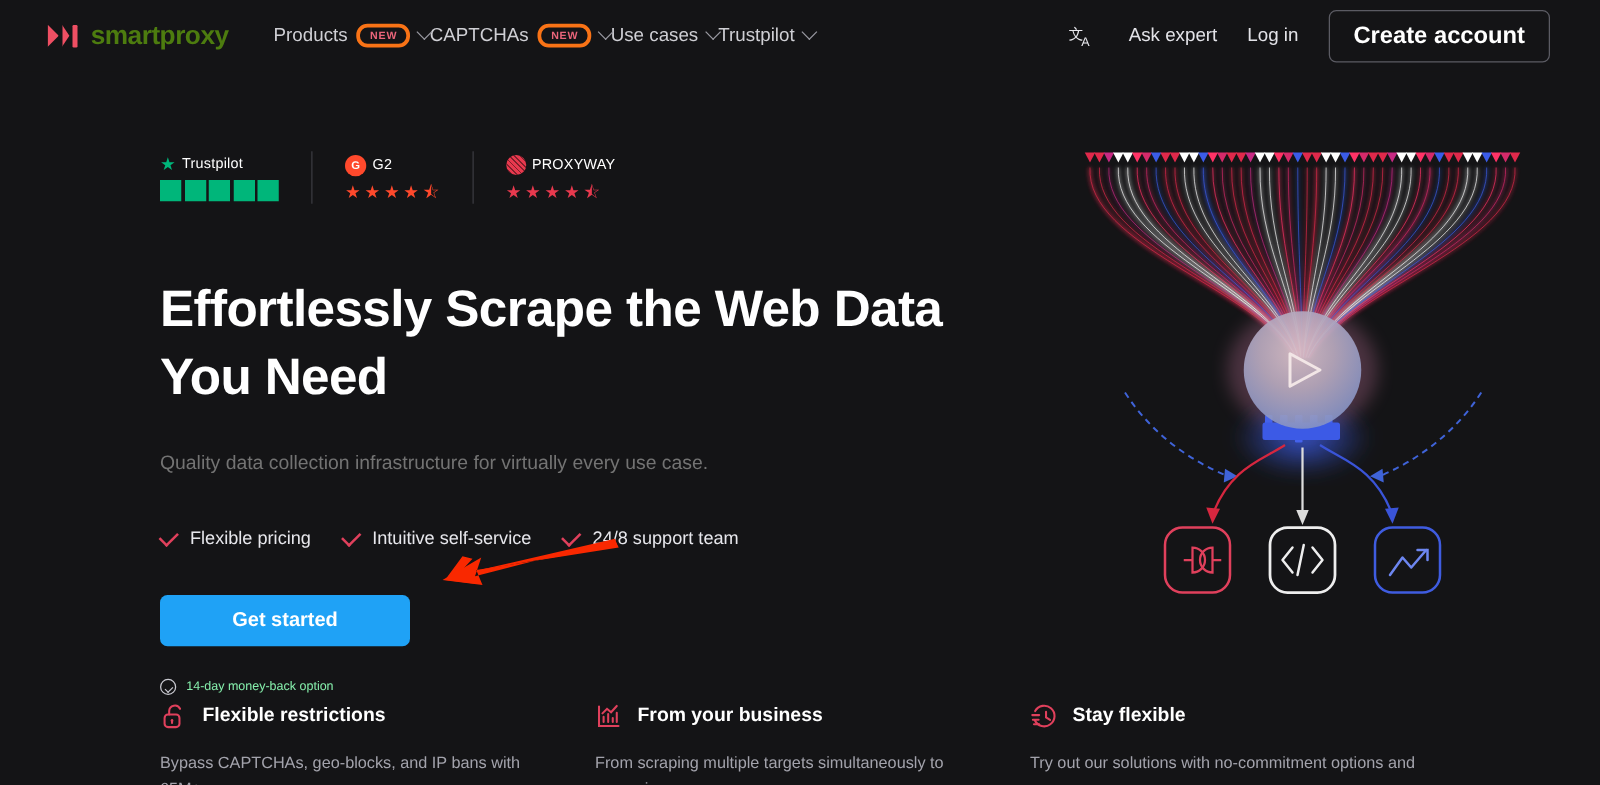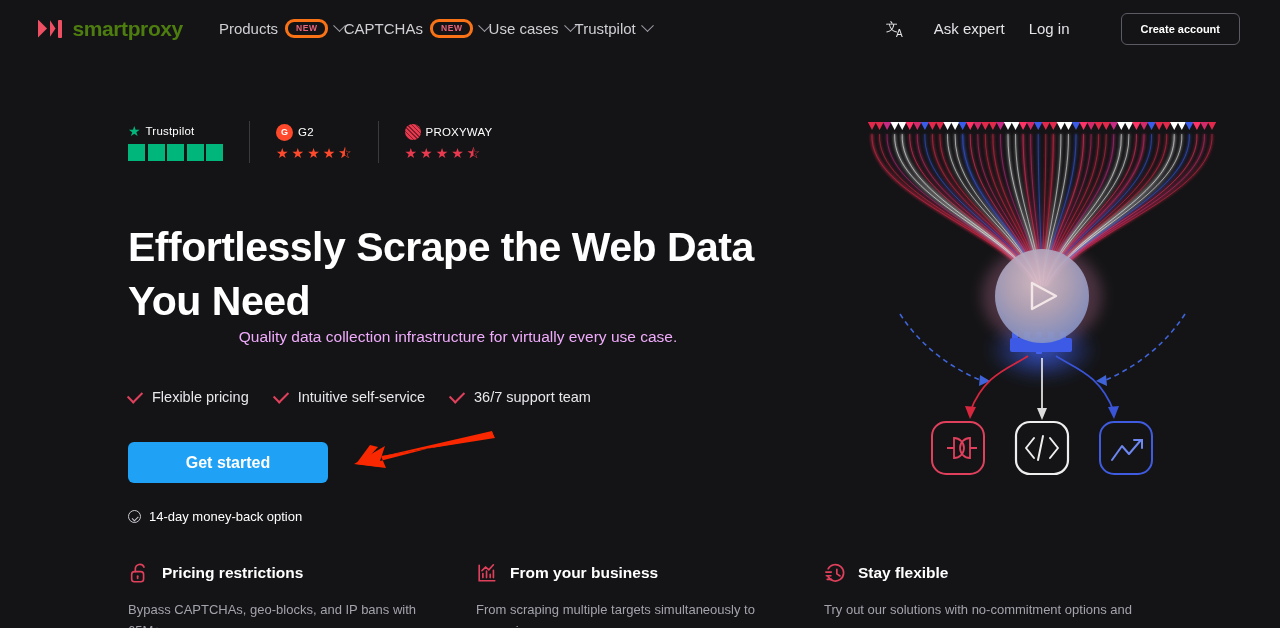--- a/index.html
+++ b/index.html
@@ -55,24 +55,23 @@
 
   .header-right { margin-left: auto; display: flex; align-items: center; gap: 24px; }
   .lang-icon {
     width: 26px; height: 24px; color: #e9e9ee;
     display: flex; align-items: center; justify-content: center;
     cursor: pointer;
   }
   .hdr-link { color: #e3e3e8; font-size: 15px; cursor: pointer; }
   .btn-create {
     border: 1px solid #5b5b63; border-radius: 6px;
-    padding: 9px 19px; color: #ffffff; font-size: 11px; font-weight: 700;
+    padding: 9px 19px; color: #ffffff; font-size: 19px; font-weight: 700;
     background: transparent; cursor: pointer;
     font-family: "Liberation Sans", sans-serif;
-    margin-left: 27px;
   }
 
   
   .hero-left { position: absolute; left: 128px; top: 120px; width: 660px; }
 
   .badges { display: flex; align-items: center; height: 44px; }
   .badge-col { display: flex; flex-direction: column; gap: 6px; }
   .badge-top { display: flex; align-items: center; gap: 5px; height: 15px; }
   .badge-name { color: #ffffff; font-size: 11.5px; font-weight: 400; letter-spacing: .2px; }
   .tp-squares { display: flex; gap: 2.5px; }
@@ -93,21 +92,21 @@
     content: ""; position: absolute; inset: 0;
     background: repeating-linear-gradient(45deg, rgba(0,0,0,.45) 0 1px, transparent 1px 3px);
   }
 
   h1.headline {
     color: #ffffff; font-size: 41px; font-weight: 700;
     line-height: 1.32; letter-spacing: -0.5px;
     margin-top: 56px; width: 640px;
   }
   .subtitle {
-    color: #f0abfc; font-size: 15.5px;  text-align: center;
+    color: #737373; font-size: 15.5px; margin-top: 34px;
   }
 
   .features { display: flex; align-items: center; gap: 25px; margin-top: 43px; }
   .feature { display: flex; align-items: center; gap: 10px; }
   .check {
     width: 14px; height: 9px;
     border-left: 2px solid #e0405c; border-bottom: 2px solid #e0405c;
     transform: rotate(-45deg); margin-top: -4px;
   }
   .feature-txt { color: #e7e7ec; font-size: 14.5px; }
@@ -123,21 +122,21 @@
   .mb-circle {
     width: 13px; height: 13px; border-radius: 50%;
     border: 1.3px solid #c9c9d0; position: relative;
   }
   .mb-circle::after {
     content: ""; position: absolute; left: 3px; top: 4.4px;
     width: 5px; height: 2.5px;
     border-left: 1.3px solid #c9c9d0; border-bottom: 1.3px solid #c9c9d0;
     transform: rotate(-45deg);
   }
-  .mb-text { color: #ffffff; font-size: 13px; }
+  .mb-text { color: #86efac; font-size: 10px; }
 
   
   .arrow-anno { position: absolute; left: 340px; top: 420px; z-index: 60; pointer-events: none; }
 
   
   .hero-art { position: absolute; right: 0; top: 100px; width: 420px; height: 400px; }
 
   
   .cards {
     position: absolute; left: 128px; top: 562px;
@@ -471,21 +470,21 @@
     <div class="feature">
       <span class="check"></span>
       <span class="feature-txt">Flexible pricing</span>
     </div>
     <div class="feature">
       <span class="check"></span>
       <span class="feature-txt">Intuitive self-service</span>
     </div>
     <div class="feature">
       <span class="check"></span>
-      <span class="feature-txt">36/7 support team</span>
+      <span class="feature-txt">24/8 support team</span>
     </div>
   </div>
 
   <button class="btn-start">Get started</button>
 
   <div class="money-back">
     <span class="mb-circle"></span>
     <span class="mb-text">14-day money-back option</span>
   </div>
 </div>
@@ -501,21 +500,21 @@
   <div class="card">
     <div class="card-head">
       <span class="card-icon">
         <svg width="22" height="22" viewBox="0 0 24 24" fill="none" stroke="#e0405c" stroke-width="1.8">
           <rect x="4" y="10.5" width="13" height="11" rx="3"></rect>
           <path d="M8 10.5V7.5a5 5 0 0 1 9.5-2" stroke-linecap="round"></path>
           <circle cx="10.5" cy="15.5" r="1.1" fill="#e0405c" stroke="none"></circle>
           <path d="M10.5 16.3v1.6" stroke-linecap="round"></path>
         </svg>
       </span>
-      <span class="card-title">Pricing restrictions</span>
+      <span class="card-title">Flexible restrictions</span>
     </div>
     <div class="card-desc">Bypass CAPTCHAs, geo-blocks, and IP bans with 65M+</div>
   </div>
 
   <div class="card">
     <div class="card-head">
       <span class="card-icon">
         <svg width="22" height="22" viewBox="0 0 24 24" fill="none" stroke="#e0405c" stroke-width="1.8" stroke-linecap="round">
           <path d="M3.5 3.5v17h17"></path>
           <path d="M7.5 17v-4.5M11.5 17v-7M15.5 17v-3.5M19 17v-8"></path>

